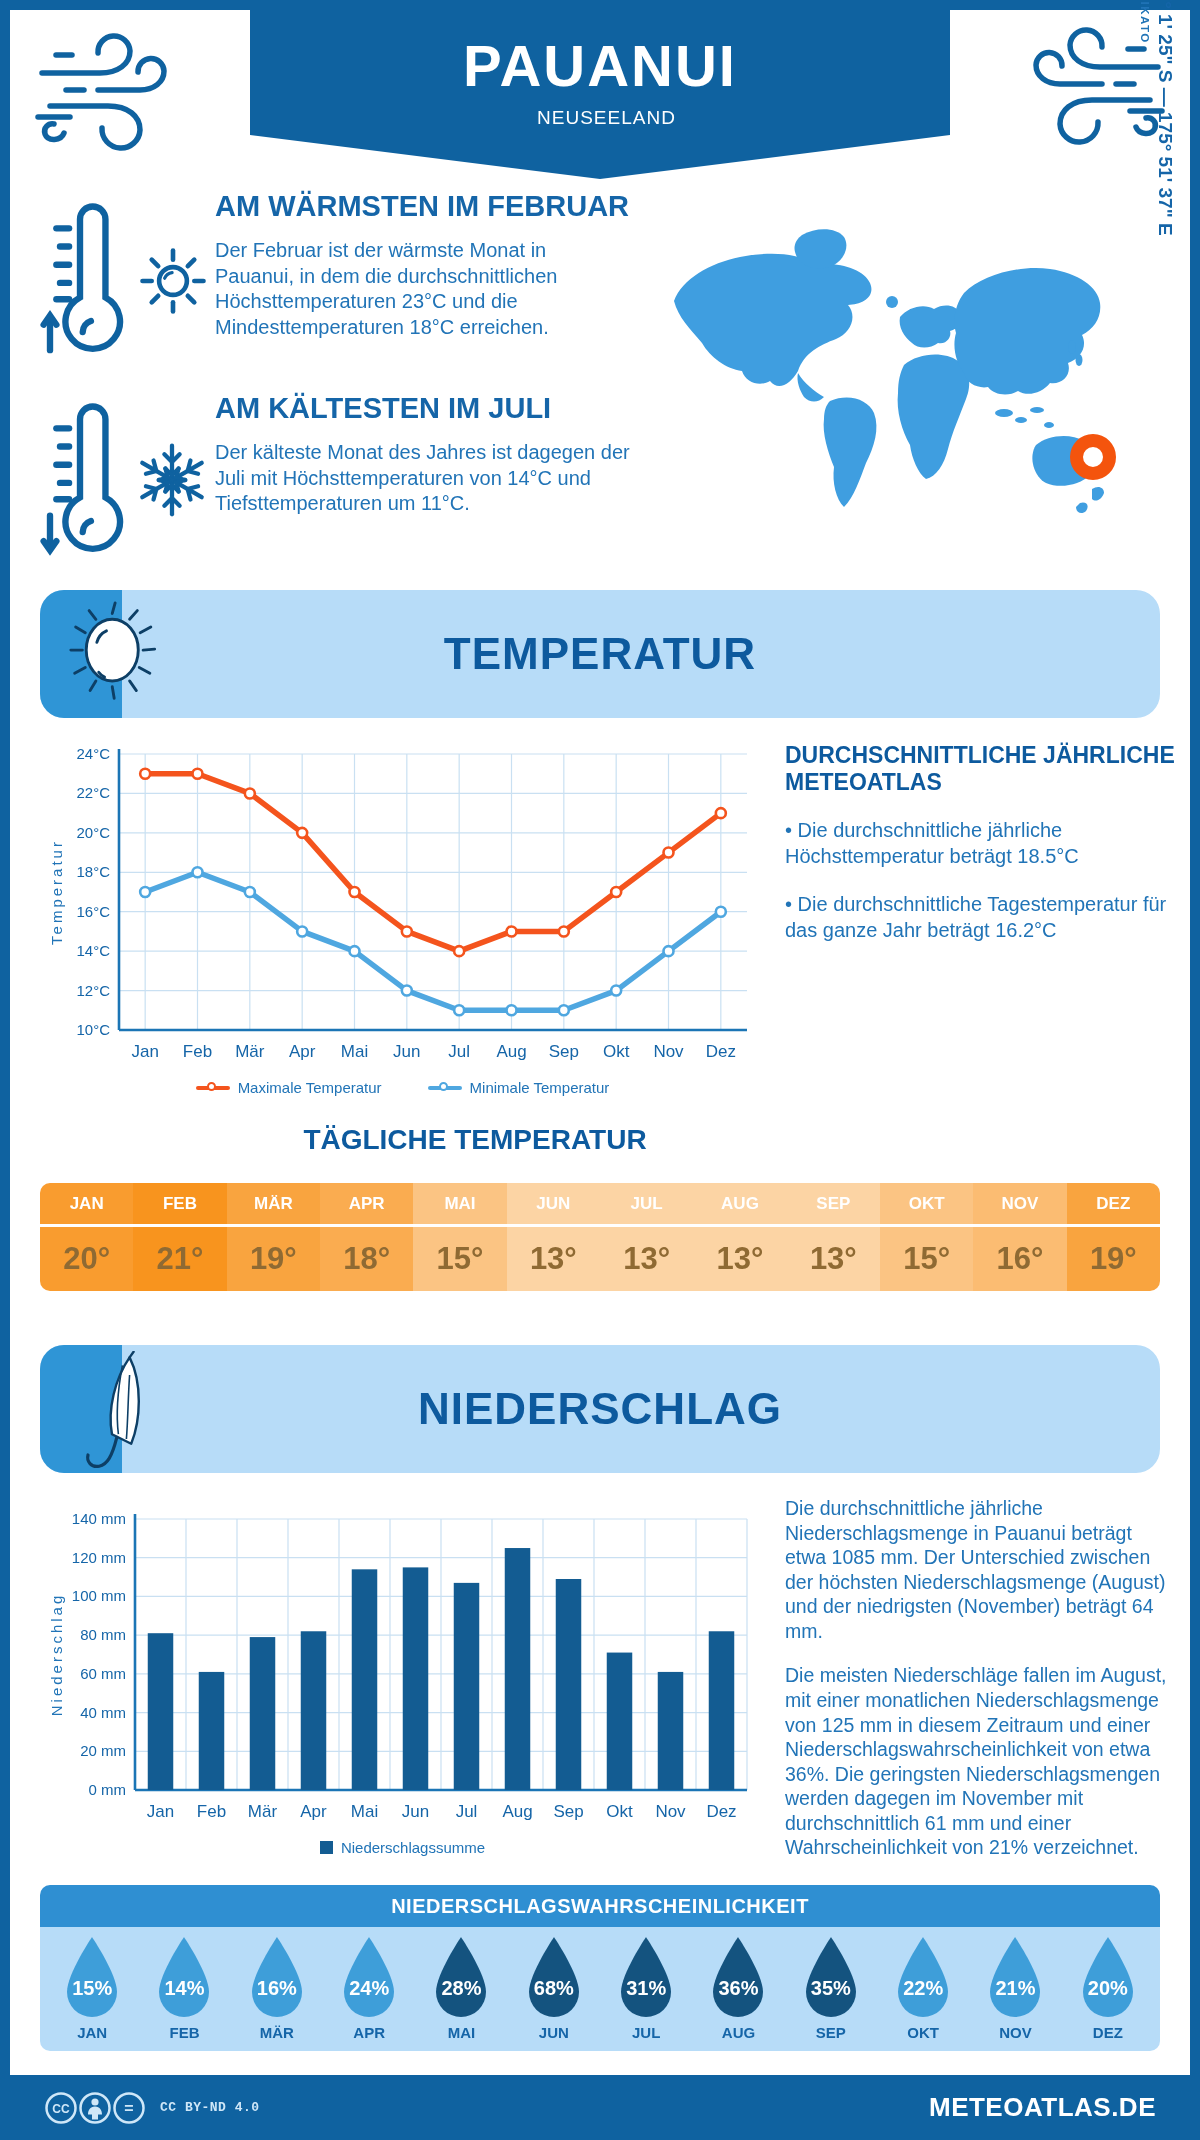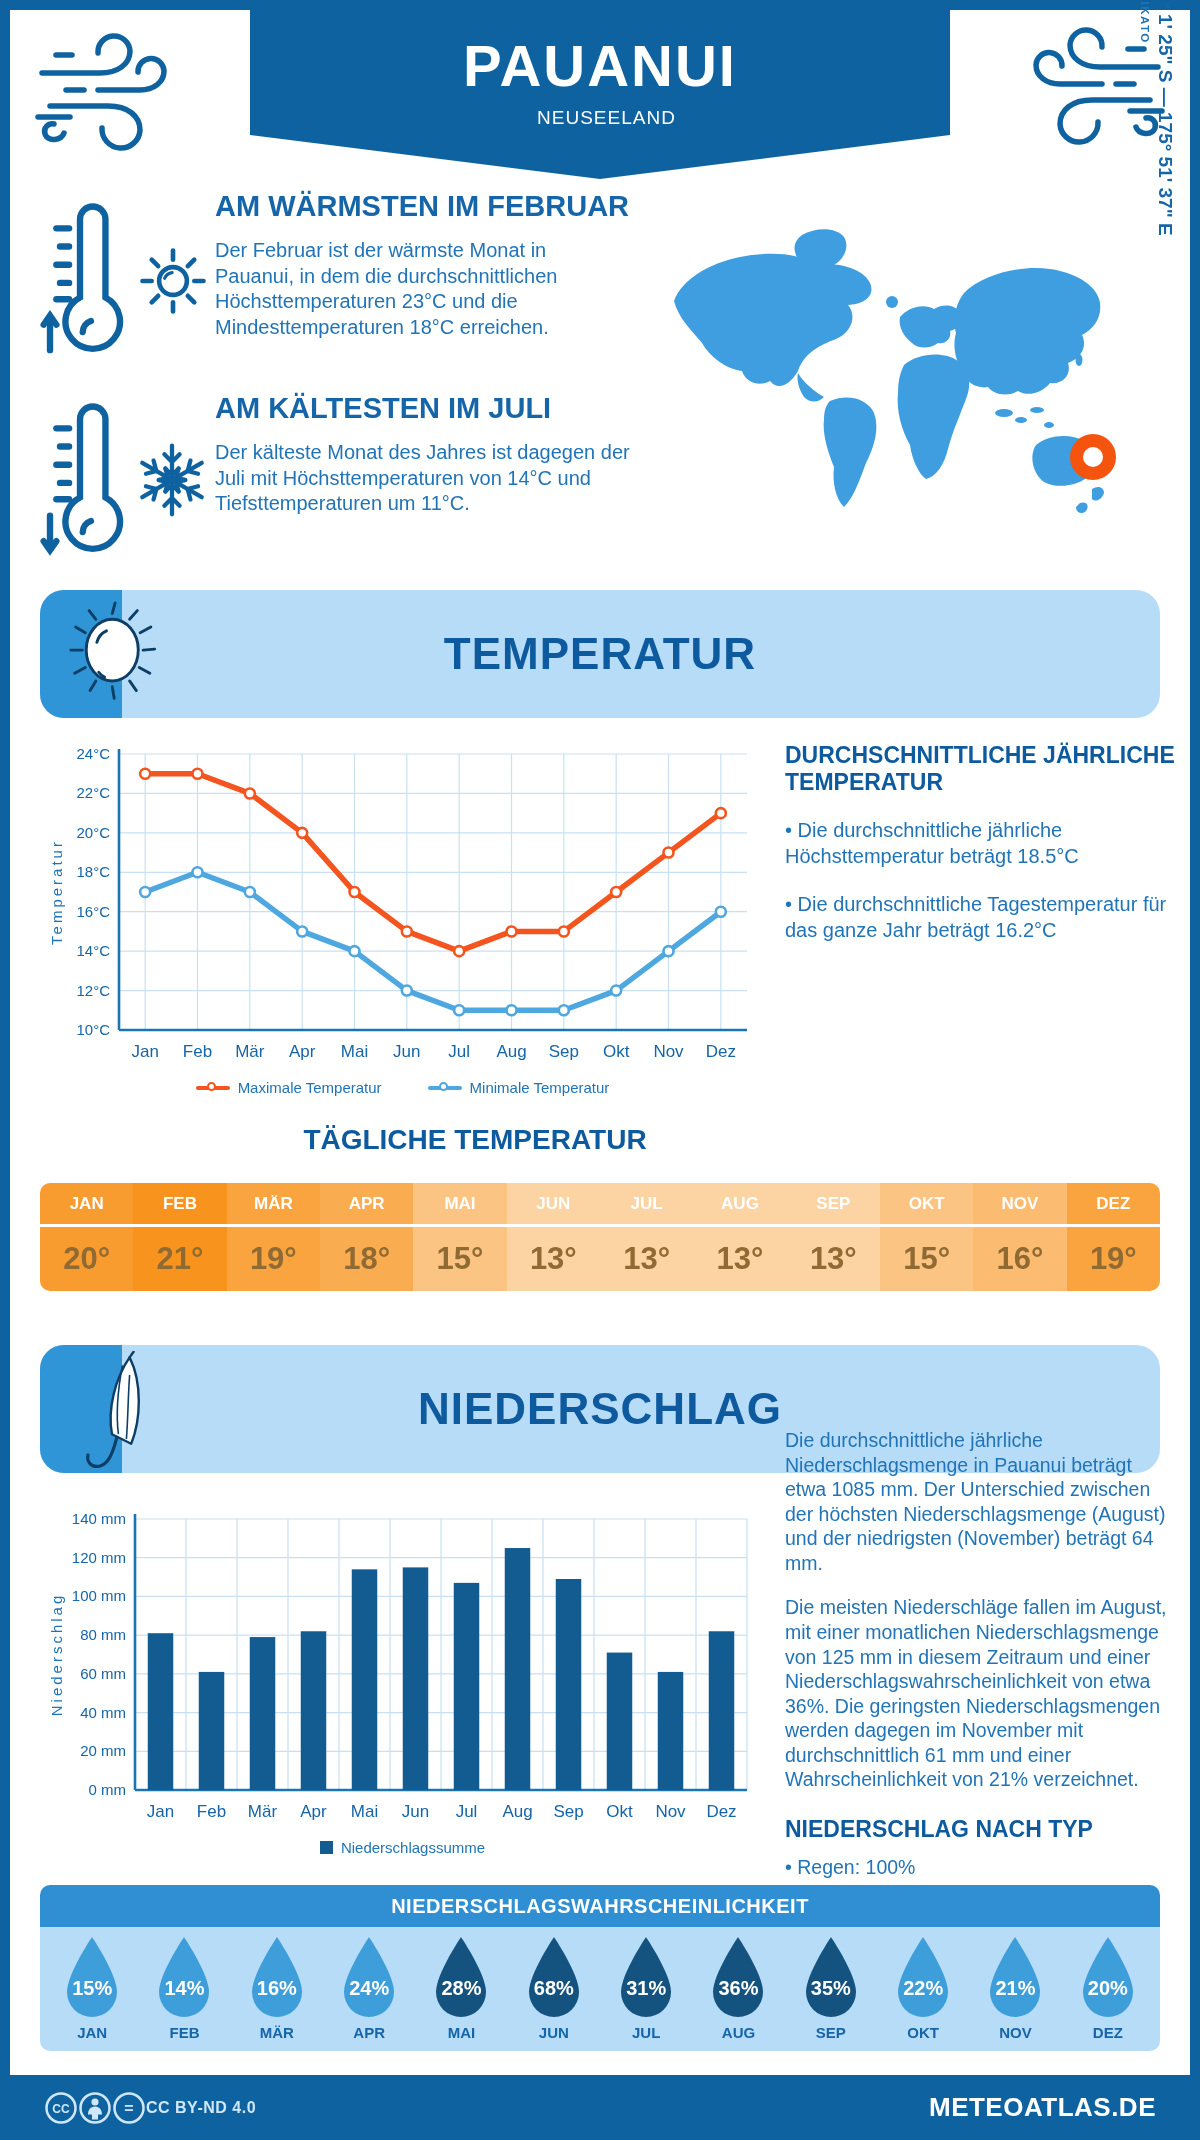--- a/index.html
+++ b/index.html
@@ -74,21 +74,21 @@
         grid-template-columns:repeat(12,1fr);}
   .drop-col{text-align:center;}
   .drop-wrap{position:relative;display:inline-block;width:64px;height:84px;}
   .drop-val{position:absolute;left:0;top:42px;width:100%;text-align:center;color:#fff;
         font-size:20px;font-weight:bold;}
   .drop-month{font-size:15px;font-weight:bold;color:var(--heading,#1565A8);margin-top:1px;}
   
   .footer{position:absolute;left:0;top:2075px;width:1200px;height:65px;background:var(--brand,#0F62A0);
         display:flex;align-items:center;padding:0 44px;box-sizing:border-box;}
   .cc-group{display:flex;align-items:center;}
-  .cc-label{font-size:16px;font-weight:bold;color:var(--footer-text,#CFE7F8);letter-spacing:.5px;}
+  .cc-label{margin-left:14px;font-size:13px;font-weight:bold;color:var(--footer-text,#CFE7F8);letter-spacing:.5px;font-family:Liberation Mono, monospace;}
   .site{margin-left:auto;font-size:26px;font-weight:bold;color:#fff;letter-spacing:.5px;}
 </style>
 </head>
 <body>
 
 <div class="page">
   <div class="bd bd-top"></div>
   <div class="bd bd-left"></div>
   <div class="bd bd-right"></div>
 
@@ -316,21 +316,21 @@
     <div class="legend" id="temp-legend">
         <span class="lg"><span class="lg-line" style="background:#F4541D">
             <span class="lg-dot" style="border-color:#F4541D"></span>
           </span>Maximale Temperatur</span>
         <span class="lg"><span class="lg-line" style="background:#4FA7E0">
             <span class="lg-dot" style="border-color:#4FA7E0"></span>
           </span>Minimale Temperatur</span>
       </div>
   </div>
   <div class="aside" style="top:742px">
-    <h3>DURCHSCHNITTLICHE JÄHRLICHE TEMPERATUR</h3>
+    <h3>DURCHSCHNITTLICHE JÄHRLICHE METEOATLAS</h3>
     <p>• Die durchschnittliche jährliche Höchsttemperatur beträgt 18.5°C</p>
     <p>• Die durchschnittliche Tagestemperatur für das ganze Jahr beträgt 16.2°C</p>
   </div>
 
   <div class="daily-title">TÄGLICHE TEMPERATUR</div>
   <div class="month-table" id="month-table">
       <div class="mt-col" style="background:#F99C2F">
         <div class="mt-head">JAN</div>
         <div class="mt-val">20°</div>
       </div>
@@ -448,21 +448,21 @@
           <rect x="459.75" y="43.035714285714285" width="25.5" height="241.96428571428572" fill="#135C92"></rect>
           <rect x="510.75" y="74.00714285714287" width="25.5" height="210.99285714285713" fill="#135C92"></rect>
           <rect x="561.75" y="147.56428571428572" width="25.5" height="137.43571428571428" fill="#135C92"></rect>
           <rect x="612.75" y="166.92142857142858" width="25.5" height="118.07857142857142" fill="#135C92"></rect>
           <rect x="663.75" y="126.27142857142857" width="25.5" height="158.72857142857143" fill="#135C92"></rect>
         </svg></div>
     <div class="legend" id="precip-legend">
         <span class="lg"><span class="lg-sq" style="background:#135C92"></span>Niederschlagssumme</span>
       </div>
   </div>
-  <div class="aside aside2" style="top:1428px">
+  <div class="aside aside2" style="top:1496px">
     <p>Die durchschnittliche jährliche Niederschlagsmenge in Pauanui beträgt etwa 1085 mm. Der Unterschied zwischen der höchsten Niederschlagsmenge (August) und der niedrigsten (November) beträgt 64 mm.</p>
     <p>Die meisten Niederschläge fallen im August, mit einer monatlichen Niederschlagsmenge von 125 mm in diesem Zeitraum und einer Niederschlagswahrscheinlichkeit von etwa 36%. Die geringsten Niederschlagsmengen werden dagegen im November mit durchschnittlich 61 mm und einer Wahrscheinlichkeit von 21% verzeichnet.</p>
     <h4>NIEDERSCHLAG NACH TYP</h4>
     <p class="bt">• Regen: 100%</p>
     <p class="bt">• Schnee: 0%</p>
   </div>
 
   <div class="prob-panel">
     <div class="prob-head">NIEDERSCHLAGSWAHRSCHEINLICHKEIT</div>
     <div class="prob-body" id="drops">

